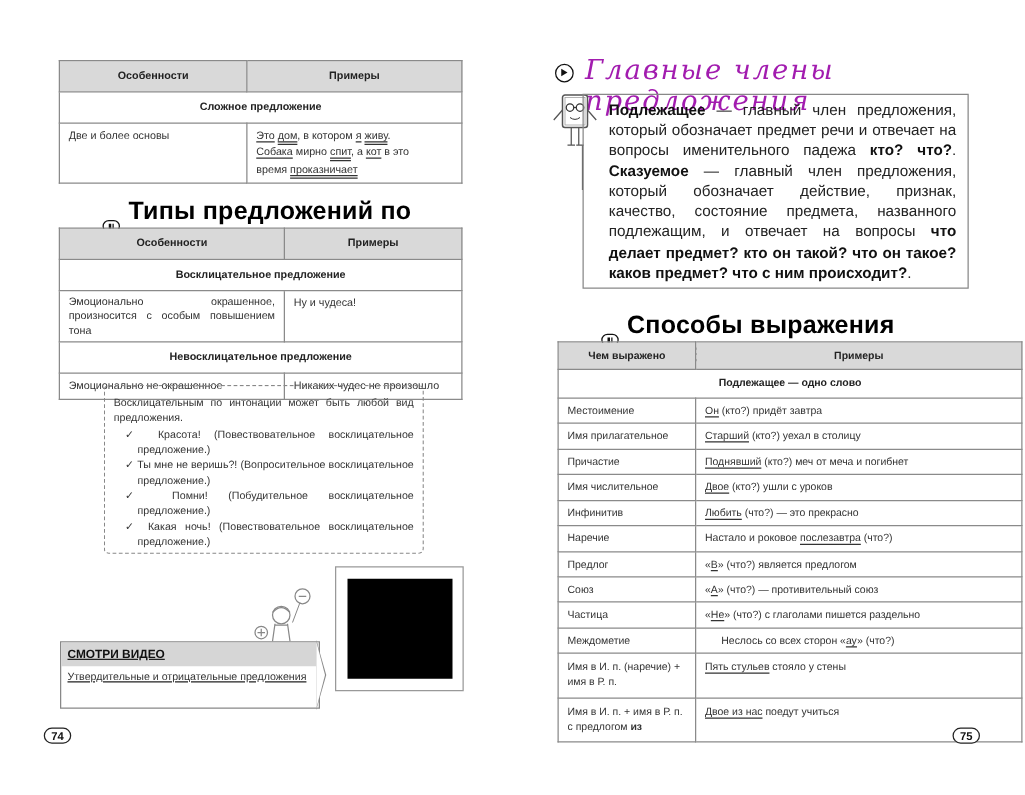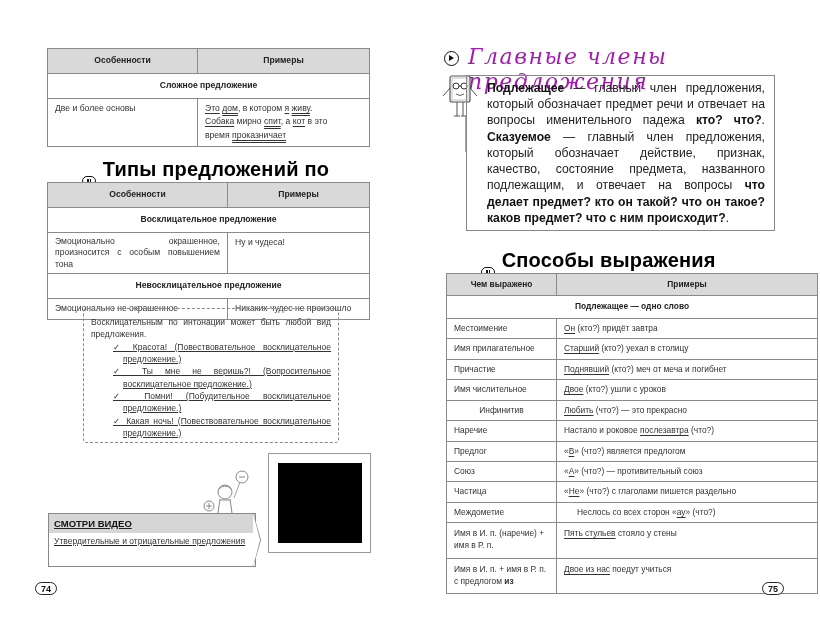--- a/index.html
+++ b/index.html
@@ -18,21 +18,21 @@
     .u { text-decoration: underline; text-underline-offset: 1.5px; }
     .dbl { text-decoration: underline double; text-underline-offset: 1.5px; }
 
     .section-title { position: absolute; font-weight: bold; font-size: 20px; color: #000000; display: flex; align-items: center; gap: 7px; letter-spacing: 0.2px; }
     .pill-icon { width: 15px; height: 10px; border: 1.5px solid #111; border-radius: 5px; position: relative; display: inline-block; }
     .pill-icon::before, .pill-icon::after { content: ""; position: absolute; top: 2px; width: 1.5px; height: 3.5px; background: #111; }
     .pill-icon::before { left: 4px; }
     .pill-icon::after { left: 6.5px; }
 
     .note { position: absolute; left: 83px; top: 308px; width: 256px; height: 135px; border: 1px dashed #888; border-radius: 4px; padding: 7px 7px; font-size: 8.5px; color: #333; line-height: 1.45; text-align: justify; }
-    .note .check { margin-left: 22px; padding-left: 10px; text-indent: -10px; text-decoration: underline; }
+    .note .check { margin-left: 9px; padding-left: 10px; text-indent: -10px; }
 
     .video-box { position: absolute; left: 48px; top: 513px; width: 208px; height: 54px; border: 1px solid #888; text-decoration: underline; }
     .video-box .head { background: #d6d6d6; font-weight: bold; font-size: 9.5px; padding: 4px 5px; color: #111; height: 19px; }
     .video-box .body { font-size: 8.5px; padding: 3px 5px; line-height: 1.4; color: #333; text-align: justify; }
     .video-arrow { position: absolute; left: 253px; top: 512px; width: 0; height: 0; border-top: 28px solid transparent; border-bottom: 28px solid transparent; border-left: 8px solid #888; }
     .video-arrow-in { position: absolute; left: 253px; top: 513px; width: 0; height: 0; border-top: 27px solid transparent; border-bottom: 27px solid transparent; border-left: 7px solid #fff; }
 
     .qr { position: absolute; left: 268px; top: 453px; width: 103px; height: 100px; border: 1px solid #999; background: #fff; }
     .qr .inner { position: absolute; left: 9px; top: 9px; width: 84px; height: 80px; background: #000; }
 
@@ -181,21 +181,21 @@
       </tr>
       <tr>
         <td style="padding: 3px 7px;">Причастие</td>
         <td style="padding: 3px 7px;"><span class="u">Поднявший</span><span> (кто?) меч от меча и погибнет</span></td>
       </tr>
       <tr>
         <td style="padding: 3px 7px;">Имя числительное</td>
         <td style="padding: 3px 7px;"><span class="u">Двое</span><span> (кто?) ушли с уроков</span></td>
       </tr>
       <tr>
-        <td style="padding: 3px 7px; text-align: center;">Инфинитив</td>
+        <td style="padding: 3px 7px;">Инфинитив</td>
         <td style="padding: 3px 7px;"><span class="u">Любить</span><span> (что?) — это прекрасно</span></td>
       </tr>
       <tr>
         <td style="padding: 3px 7px;">Наречие</td>
         <td style="padding: 3px 7px;"><span>Настало и роковое </span><span class="u">послезавтра</span><span> (что?)</span></td>
       </tr>
       <tr>
         <td style="padding: 3px 7px;">Предлог</td>
         <td style="padding: 3px 7px;"><span>«</span><span class="u">В</span><span>» (что?) является предлогом</span></td>
       </tr>

